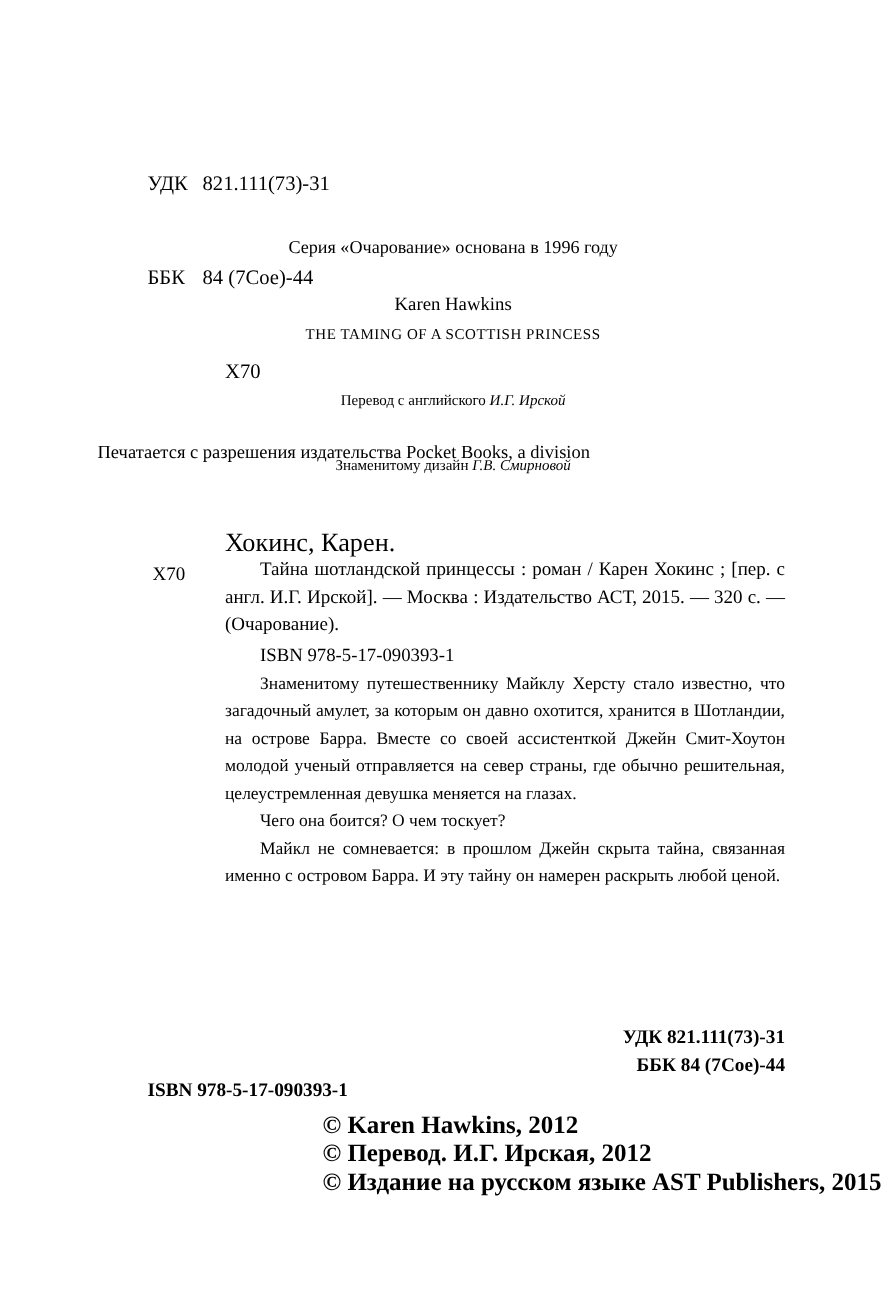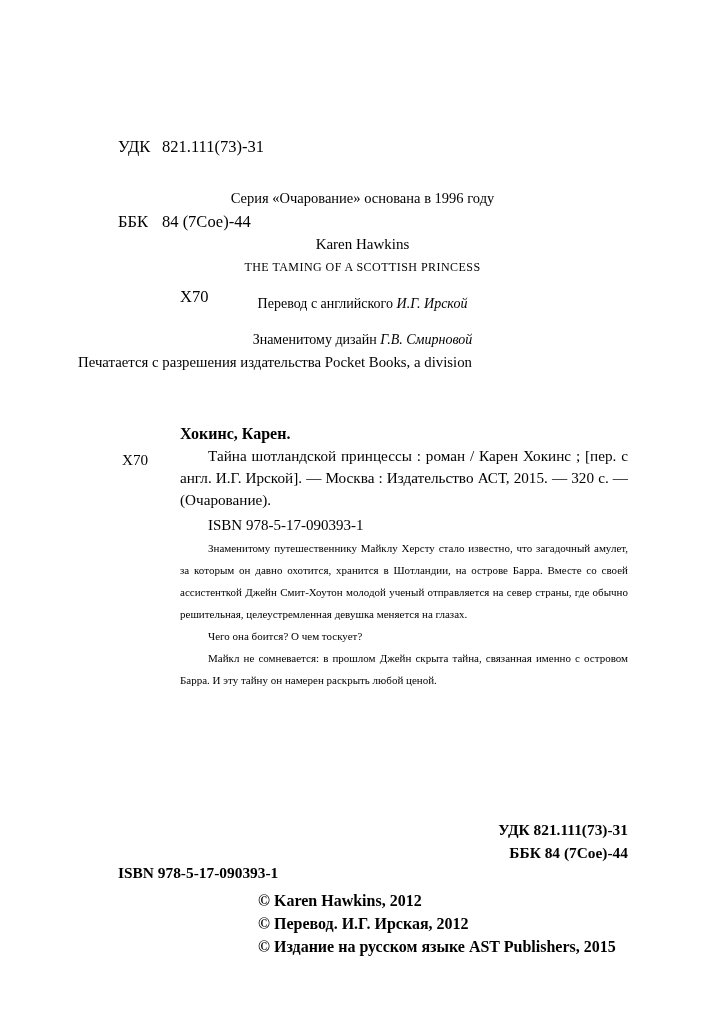--- a/index.html
+++ b/index.html
@@ -54,23 +54,23 @@
     line-height: 20px;
     margin-top: 7px;
   }
   .title-orig {
     font-size: 12px;
     line-height: 22px;
     letter-spacing: 0.45px;
     margin-top: 2px;
   }
   .credit-line {
-    font-size: 14px;
+    font-size: 12px;
     line-height: 20px;
-    margin-top: 16px;
+    margin-top: 32px;
   }
   .credit-line .nm { font-style: italic; }
 
   
   .permission {
     position: absolute;
     left: 78px;
     right: 78px;
     top: 352px;
     font-size: 14.8px;
@@ -89,22 +89,22 @@
     position: absolute;
     left: 4px;
     top: 26px;
     font-size: 15.2px;
     line-height: 22px;
   }
   .record-body {
     margin-left: 62px;
   }
   .record-head {
-    font-weight: bold;
-    font-size: 16px;
+    font-weight: normal;
+    font-size: 21px;
     line-height: 22px;
   }
   .record-desc {
     text-align: justify;
     text-align-last: left;
     line-height: 22px;
     text-indent: 28px;
   }
   .record-isbn {
     line-height: 22px;
@@ -112,21 +112,21 @@
     padding-left: 28px;
     font-size: 15px;
   }
 
   
   .annotation {
     position: absolute;
     left: 180px;
     right: 81px;
     top: 537px;
-    font-size: 11px;
+    font-size: 14px;
   }
   .annotation p {
     margin: 0;
     line-height: 22px;
     text-align: justify;
     text-align-last: left;
     text-indent: 28px;
   }
 
   
@@ -145,21 +145,21 @@
     top: 861px;
     font-weight: bold;
     font-size: 15.4px;
     line-height: 23px;
   }
   .copyrights {
     position: absolute;
     left: 258px;
     top: 889px;
     font-weight: bold;
-    font-size: 16px;
+    font-size: 20px;
     line-height: 23px;
   }
   .copyrights div { white-space: pre; }
 </style>
 </head>
 <body>
 
 <div class="page">
 
   <div class="class-block">

